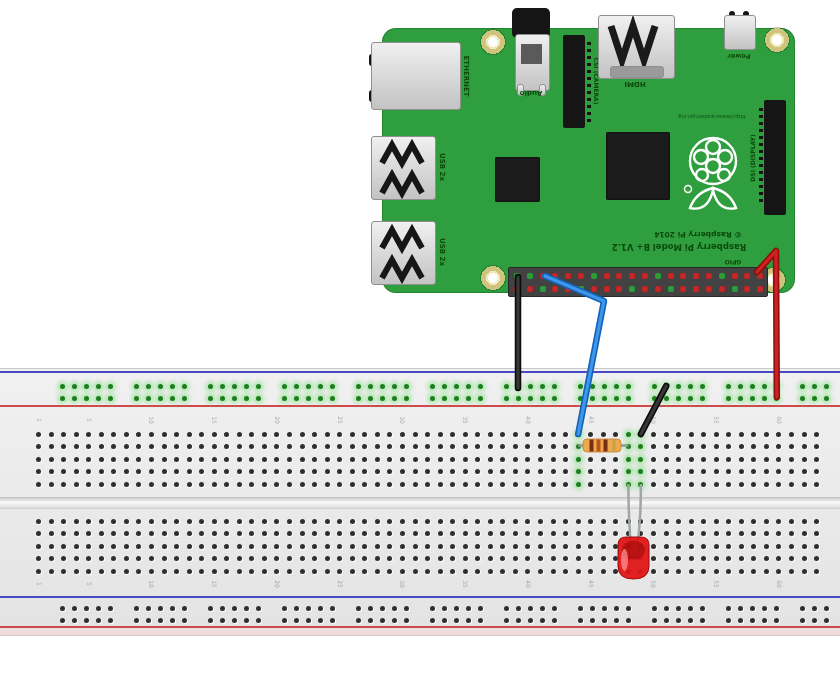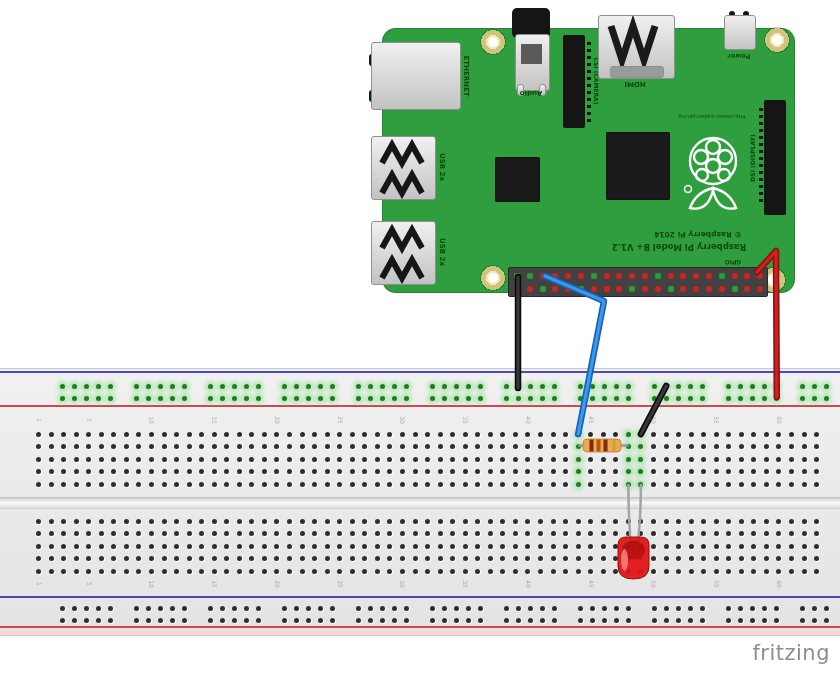--- a/index.html
+++ b/index.html
@@ -1067,14 +1067,13 @@
       <polyline points="757,272 776,251 776.8,397" fill="none" stroke="#d02020" stroke-width="3.2" stroke-linecap="round" stroke-linejoin="round"></polyline>
       <polyline points="640.9,434 666.2,386" fill="none" stroke="#0b0b0b" stroke-width="6.5" stroke-linecap="round" stroke-linejoin="round"></polyline>
       <polyline points="640.9,434 666.2,386" fill="none" stroke="#383838" stroke-width="3.2" stroke-linecap="round" stroke-linejoin="round"></polyline>
       <path d="M628.4,484 C628.4,514 629.7,532 631,544" fill="none" stroke="#a0a6a6" stroke-width="2.5"></path>
       <path d="M640.9,484 C640.9,514 639.2,532 637.5,544" fill="none" stroke="#a0a6a6" stroke-width="2.5"></path>
       <path d="M618,545 Q618,537 626,537 L641,537 Q649,537 649,545 L649,566 Q649,579 633.5,579 Q618,579 618,566 Z" fill="#e01616" fill-opacity="0.95" stroke="#9c0c0c" stroke-width="1"></path>
       <ellipse cx="633.5" cy="550" rx="11.5" ry="9.5" fill="#8f0606" fill-opacity="0.5"></ellipse>
       <ellipse cx="624.5" cy="560" rx="3.5" ry="11" fill="#ff8f8f" fill-opacity="0.75"></ellipse>
     </svg>
 
-  <div id="watermark">fritzing</div>
 </div>
 
 </body></html>

